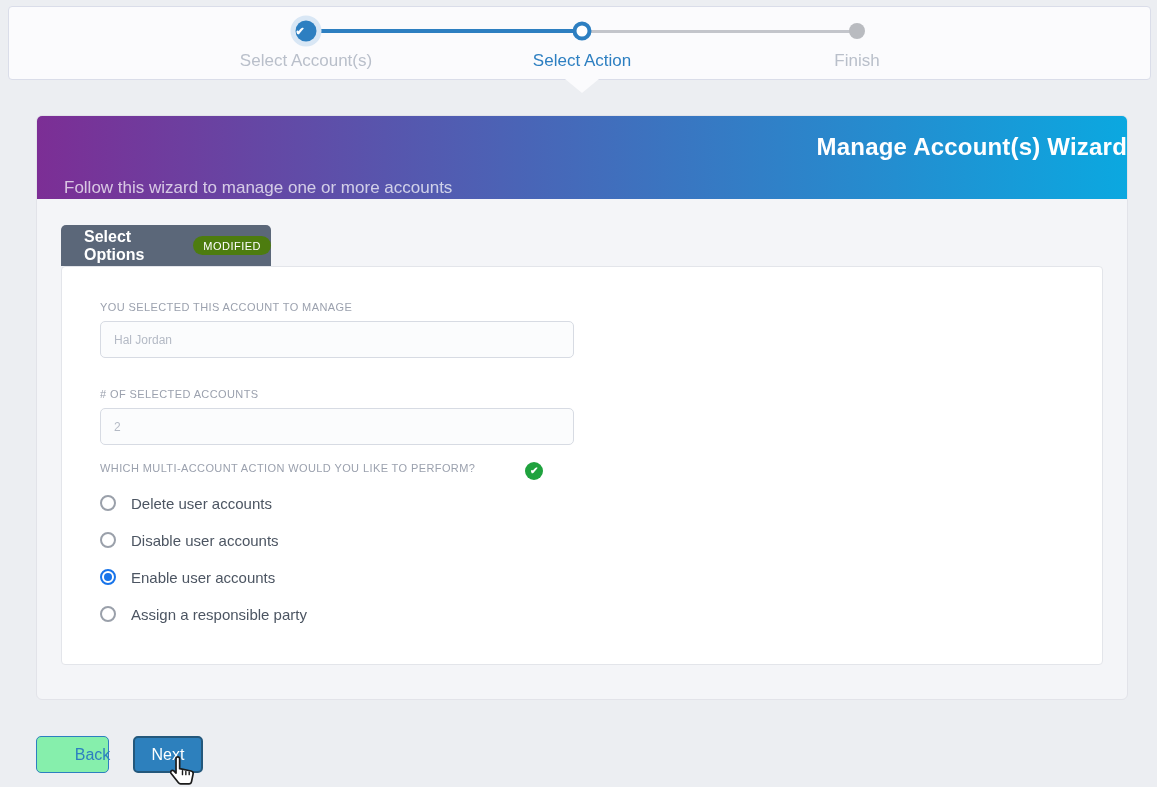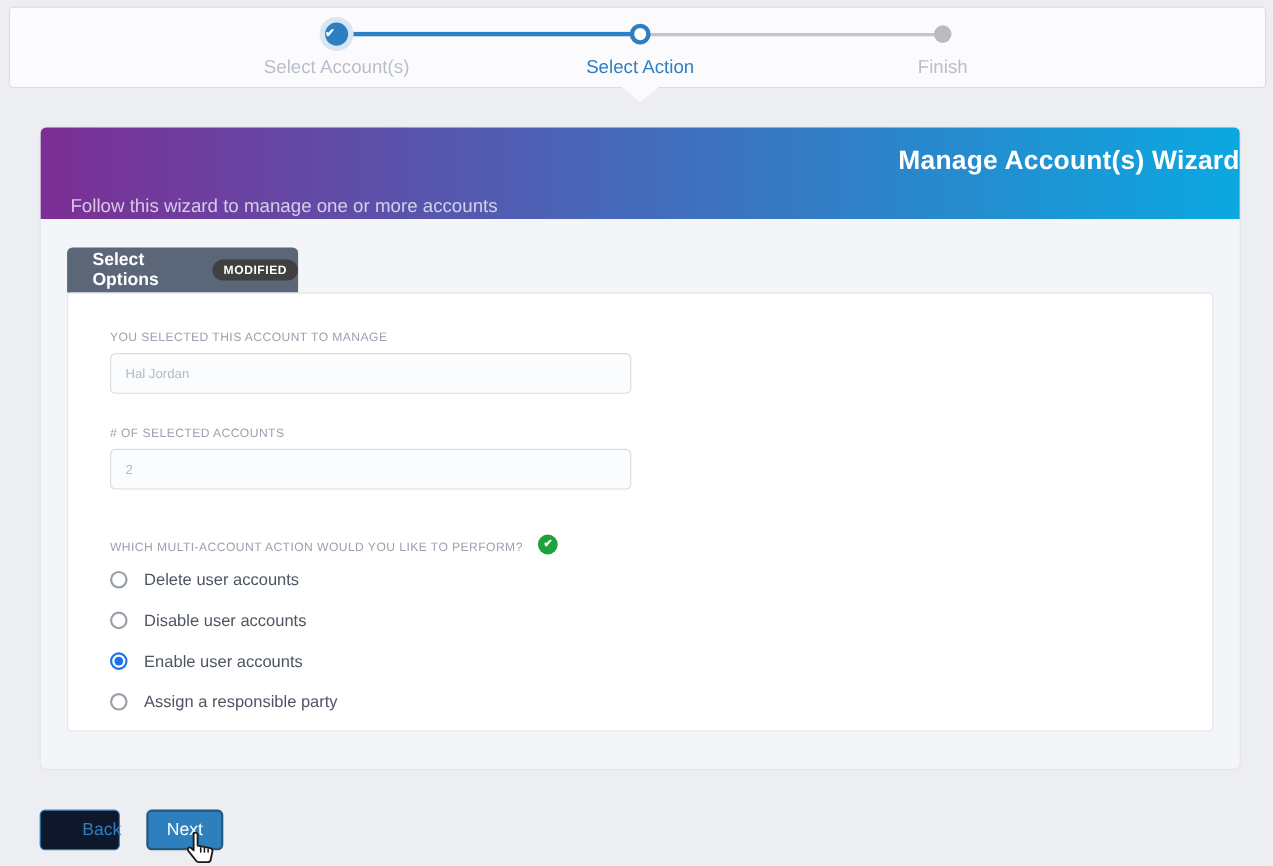--- a/index.html
+++ b/index.html
@@ -61,41 +61,41 @@
   .card-title { color:#ffffff; font-size:24px; font-weight:700; letter-spacing:.2px;text-align:right; }
   .card-subtitle { color:rgba(255,255,255,.72); font-size:17px; font-weight:400; margin-top:17px; }
 
   .tab {
     position:absolute; left:24px; top:109px; width:210px; height:41px;
     background:#5b6779; border-radius:5px 5px 0 0;
     display:flex; align-items:center; padding-left:23px;
   }
   .tab-label { color:#fff; font-size:16px; font-weight:700; }
   .badge {
-    margin-left:15px; background:#404040; color:#fff;
-    font-size:11px; font-weight:700; letter-spacing:.5px;
+    margin-left:15px; background:#4d7c0f; color:#fff;
+    font-size:11px; font-weight:400; letter-spacing:.5px;
     padding:4px 10px 3px; border-radius:11px;
   }
 
   .panel {
     position:absolute; left:24px; top:150px; width:1042px; height:399px;
     background:#ffffff; border:1px solid #e3e5ea; border-radius:4px;
     padding:34px 0 0 38px;
   }
   .field-label {
     font-size:11px; color:#9ba1ae; letter-spacing:.4px; font-weight:400;
   }
   .text-input {
     display:block; width:474px; height:37px; margin-top:8px;
     border:1px solid #d7dbe3; border-radius:5px; background:#fbfcfd;
     color:#b4bac5; font-size:12px; padding:0 13px;
     font-family:"Liberation Sans", sans-serif;
   }
   .gap-30 { margin-top:30px; }
-  .question-row { margin-top:41px; display:flex; align-items:flex-end; }
+  .question-row { margin-top:17px; display:flex; align-items:flex-start;gap:36px; }
   .check-circle {
     width:18px; height:18px; border-radius:50%; background:#1fa23e;
     margin-left:14px; display:flex; align-items:center; justify-content:center;
     color:#fff; font-size:10px; font-weight:bold; line-height:1;
   }
   .radio-group { margin-top:11px; }
   .radio-row { display:flex; align-items:center; height:24px; margin-bottom:13px; cursor:pointer; }
   .radio-control {
     width:16px; height:16px; border-radius:50%;
     border:2px solid #9aa0aa; background:#fff; position:relative; flex:0 0 auto;
@@ -107,21 +107,21 @@
   }
   .radio-label { margin-left:15px; font-size:15px; color:#4c5562; }
 
   
   .btn {
     position:absolute; top:736px; height:37px; border-radius:5px;
     font-size:16px; font-family:"Liberation Sans", sans-serif; cursor:pointer;
     display:flex; align-items:center; justify-content:center;
   }
   .btn-back {
-    left:36px; width:73px; background:#0f172a;
+    left:36px; width:73px; background:#86efac;
     border:1px solid #2d7fc0; color:#2d7fc0;padding-left:40px;
   }
   .btn-next {
     left:133px; width:70px; background:#2d80bd;
     border:2px solid #24587c; color:#ffffff;
   }
   .cursor-icon { position:absolute; left:170px; top:755px; z-index:10; pointer-events:none; }
 </style>
 </head>
 <body>

